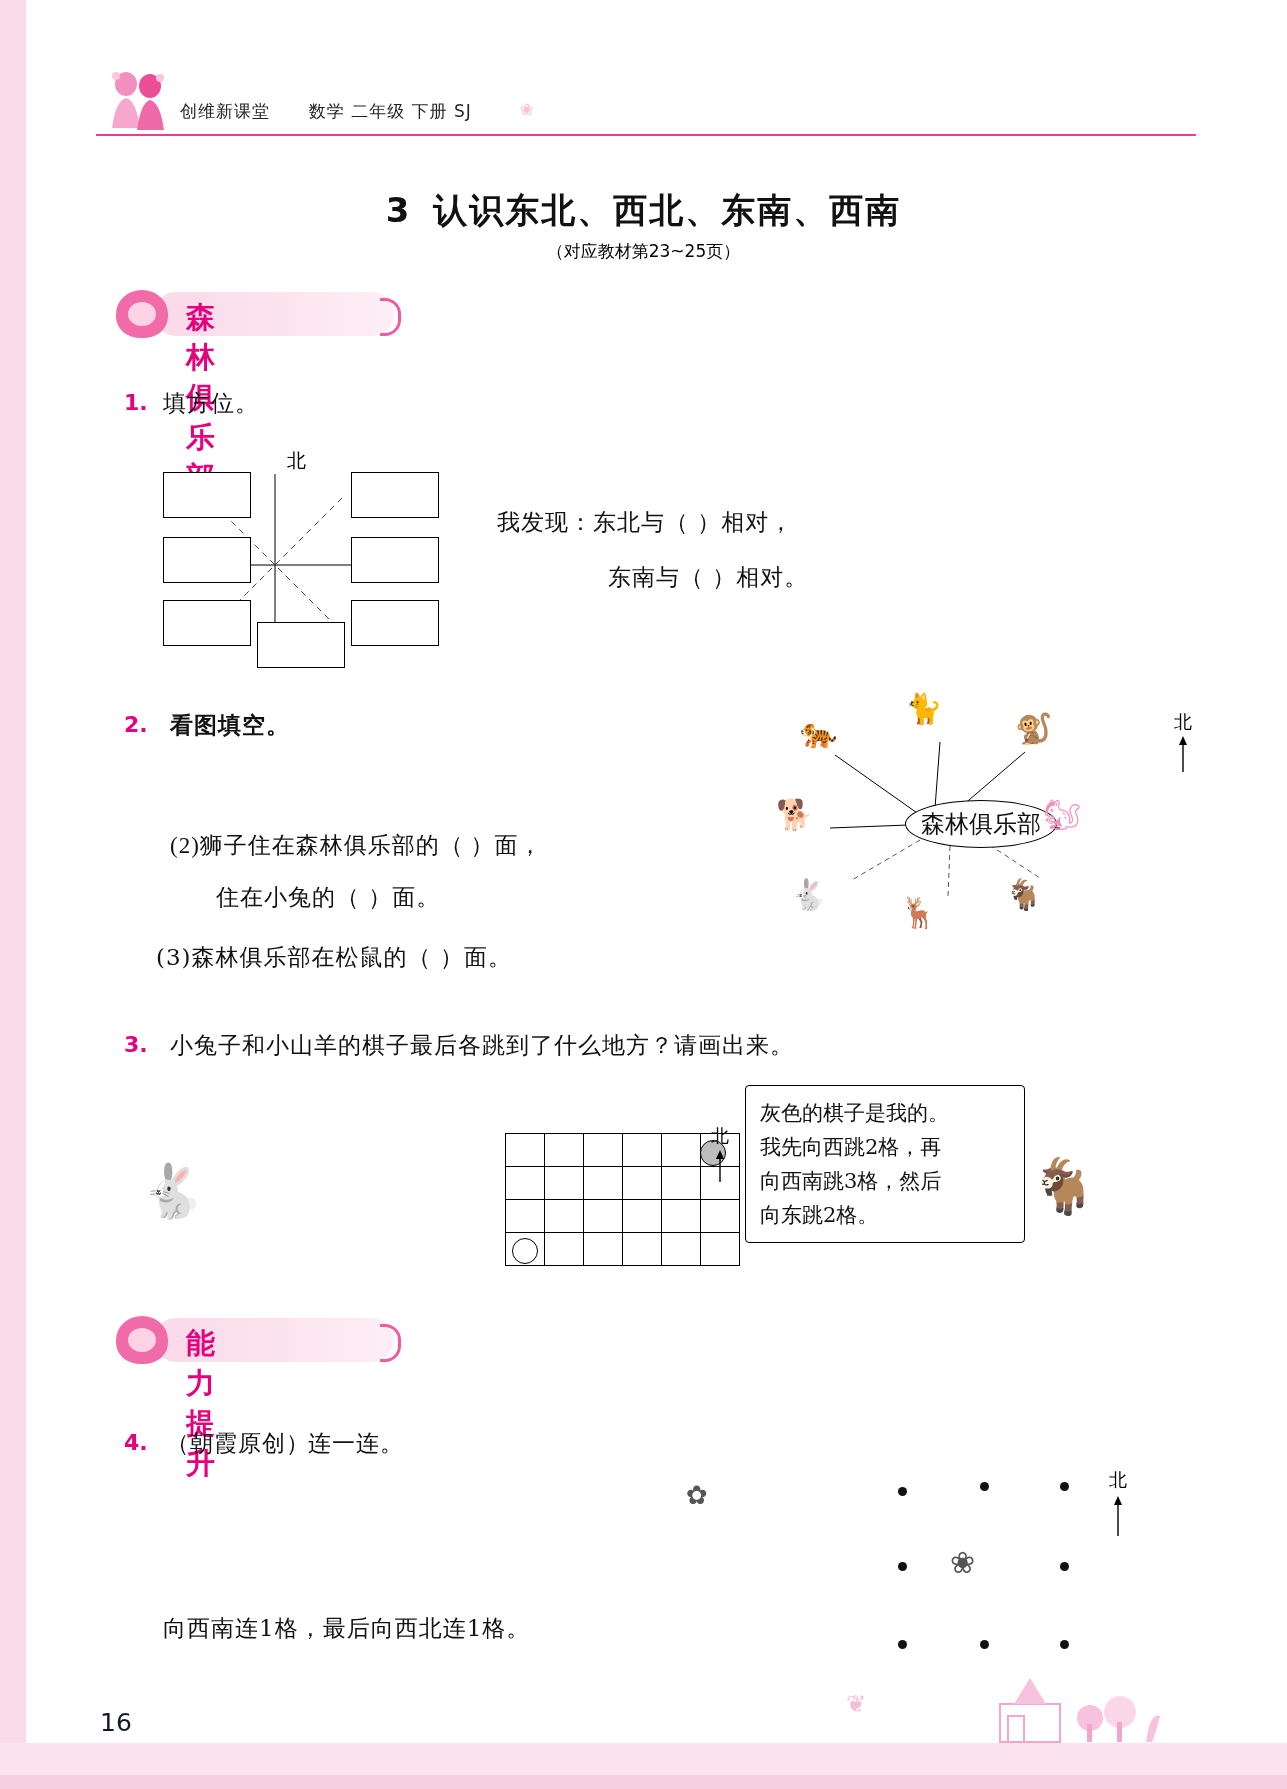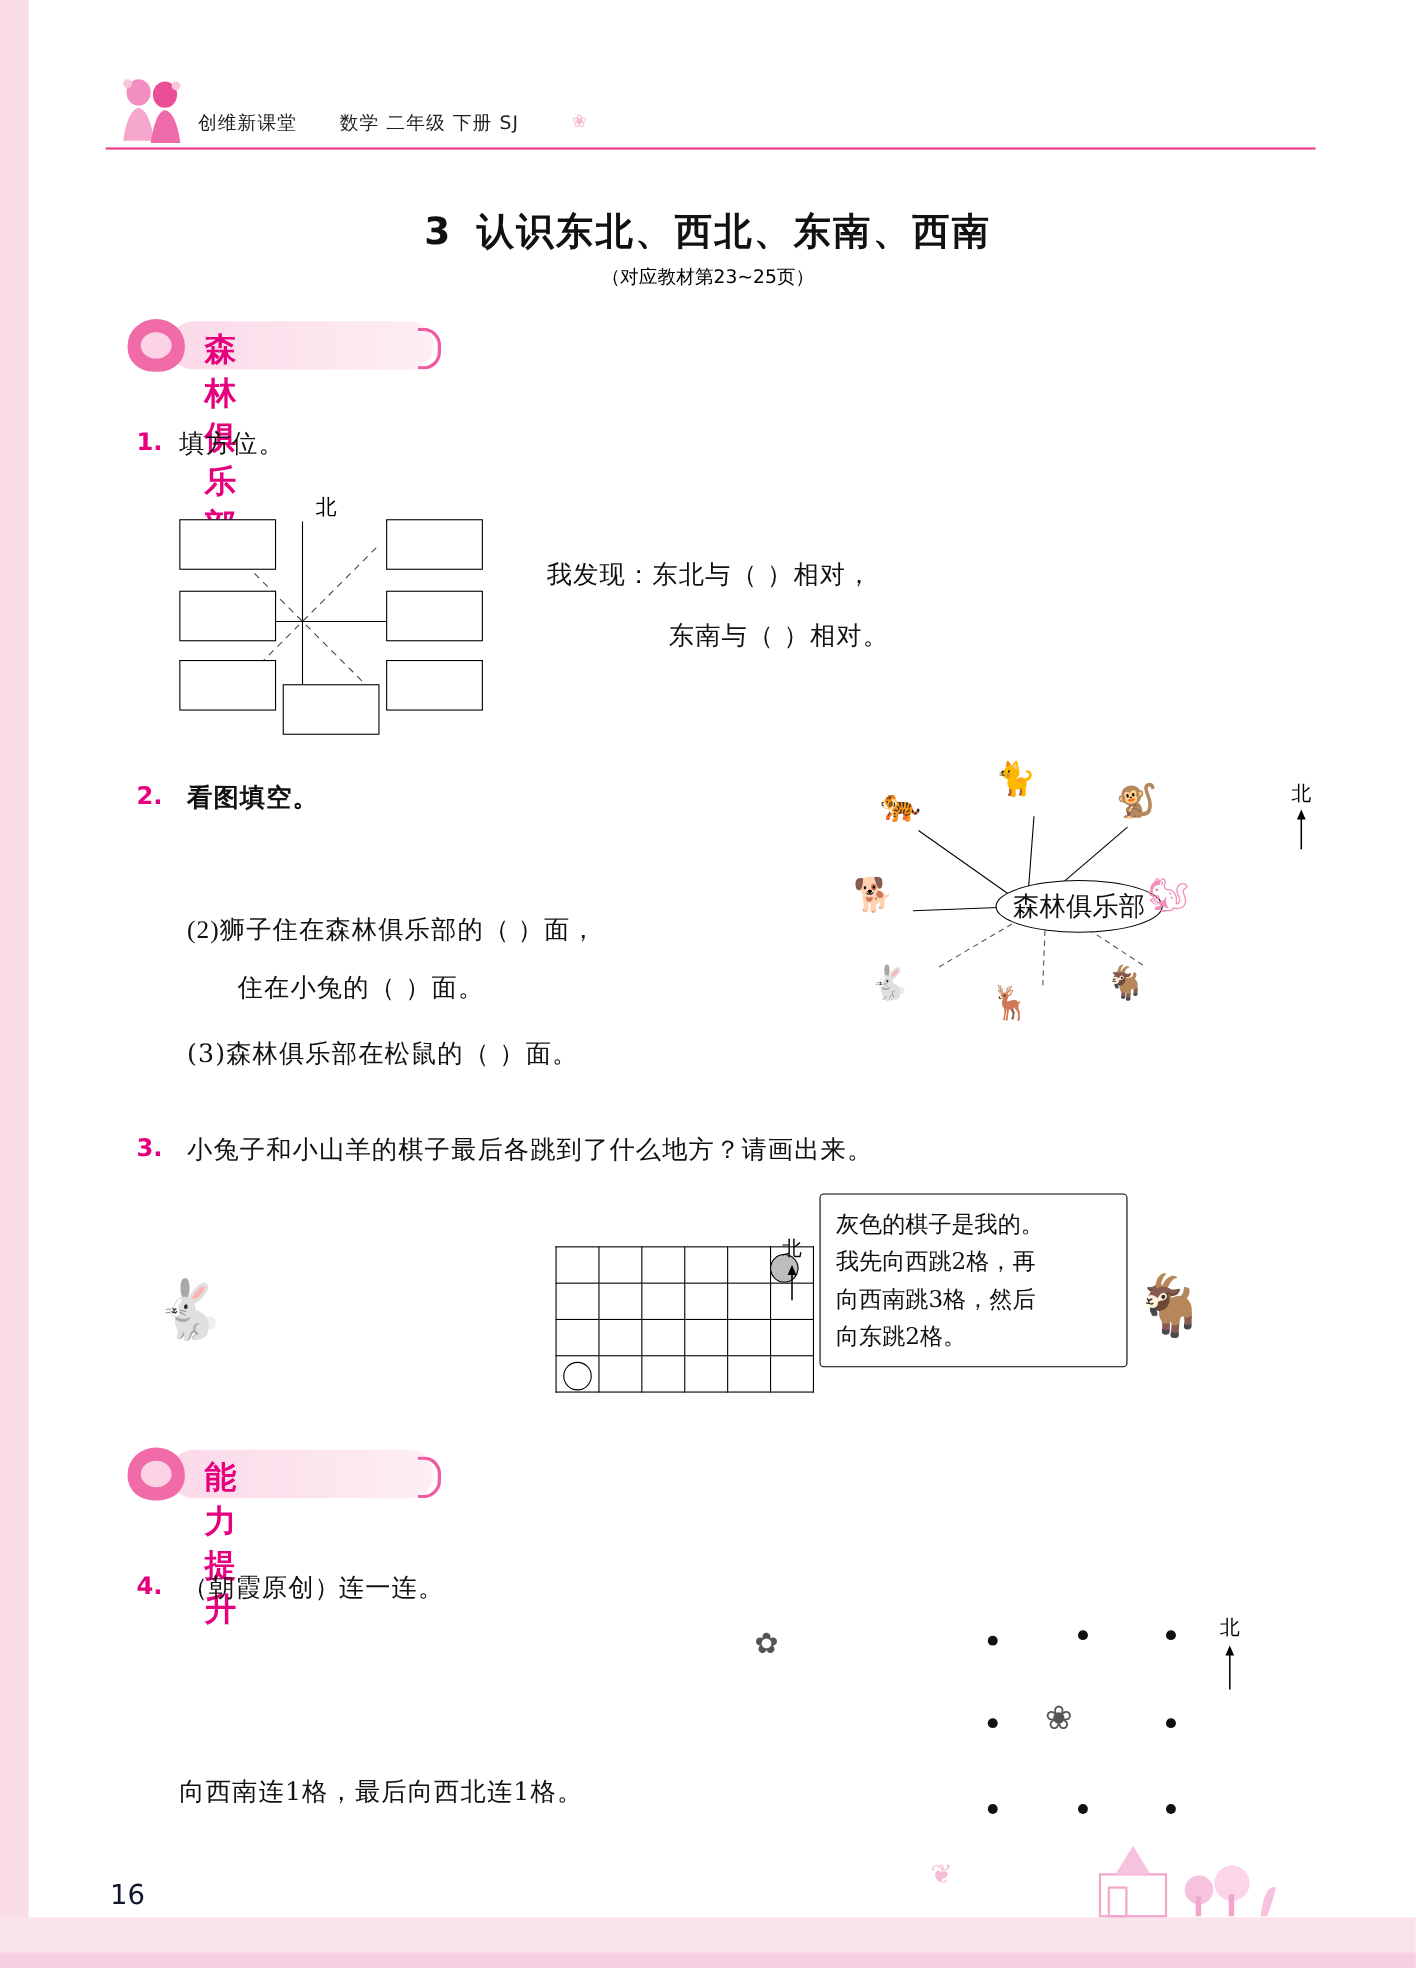--- a/index.html
+++ b/index.html
@@ -191,21 +191,21 @@
   <div class="dgbox" style="left:257px;top:622px;width:86px;height:44px;"></div>
 
   <div class="qtext-serif" style="left:497px;top:507px;">我发现：东北与（        ）相对，</div>
   <div class="qtext-serif" style="left:608px;top:562px;">东南与（        ）相对。</div>
 
   <div class="qnum" style="left:124px;top:712px;">2.</div>
   <div class="qtext" style="left:170px;top:710px;font-weight:bold;">看图填空。</div>
 
   <div class="qtext-serif" style="left:170px;top:830px;font-family:Liberation Serif, serif;">(2)狮子住在森林俱乐部的（          ）面，</div>
   <div class="qtext-serif" style="left:216px;top:882px;">住在小兔的（          ）面。</div>
-  <div class="qtext-serif" style="left:170px;top:942px;">(3)森林俱乐部在松鼠的（          ）面。</div>
+  <div class="qtext-serif" style="left:156px;top:942px;">(3)森林俱乐部在松鼠的（          ）面。</div>
 
   <svg style="position:absolute;left:760px;top:700px;" width="440" height="260">
     <line x1="160" y1="115" x2="75" y2="55" stroke="#000" stroke-width="1"></line>
     <line x1="175" y1="108" x2="180" y2="42" stroke="#000" stroke-width="1"></line>
     <line x1="195" y1="112" x2="265" y2="52" stroke="#000" stroke-width="1"></line>
     <line x1="148" y1="125" x2="70" y2="128" stroke="#000" stroke-width="1"></line>
     <line x1="232" y1="125" x2="300" y2="128" stroke="#000" stroke-width="1"></line>
     <line x1="160" y1="140" x2="92" y2="180" stroke="#555" stroke-width="1" stroke-dasharray="5,4"></line>
     <line x1="190" y1="146" x2="188" y2="196" stroke="#555" stroke-width="1" stroke-dasharray="5,4"></line>
     <line x1="222" y1="140" x2="280" y2="178" stroke="#555" stroke-width="1" stroke-dasharray="5,4"></line>

